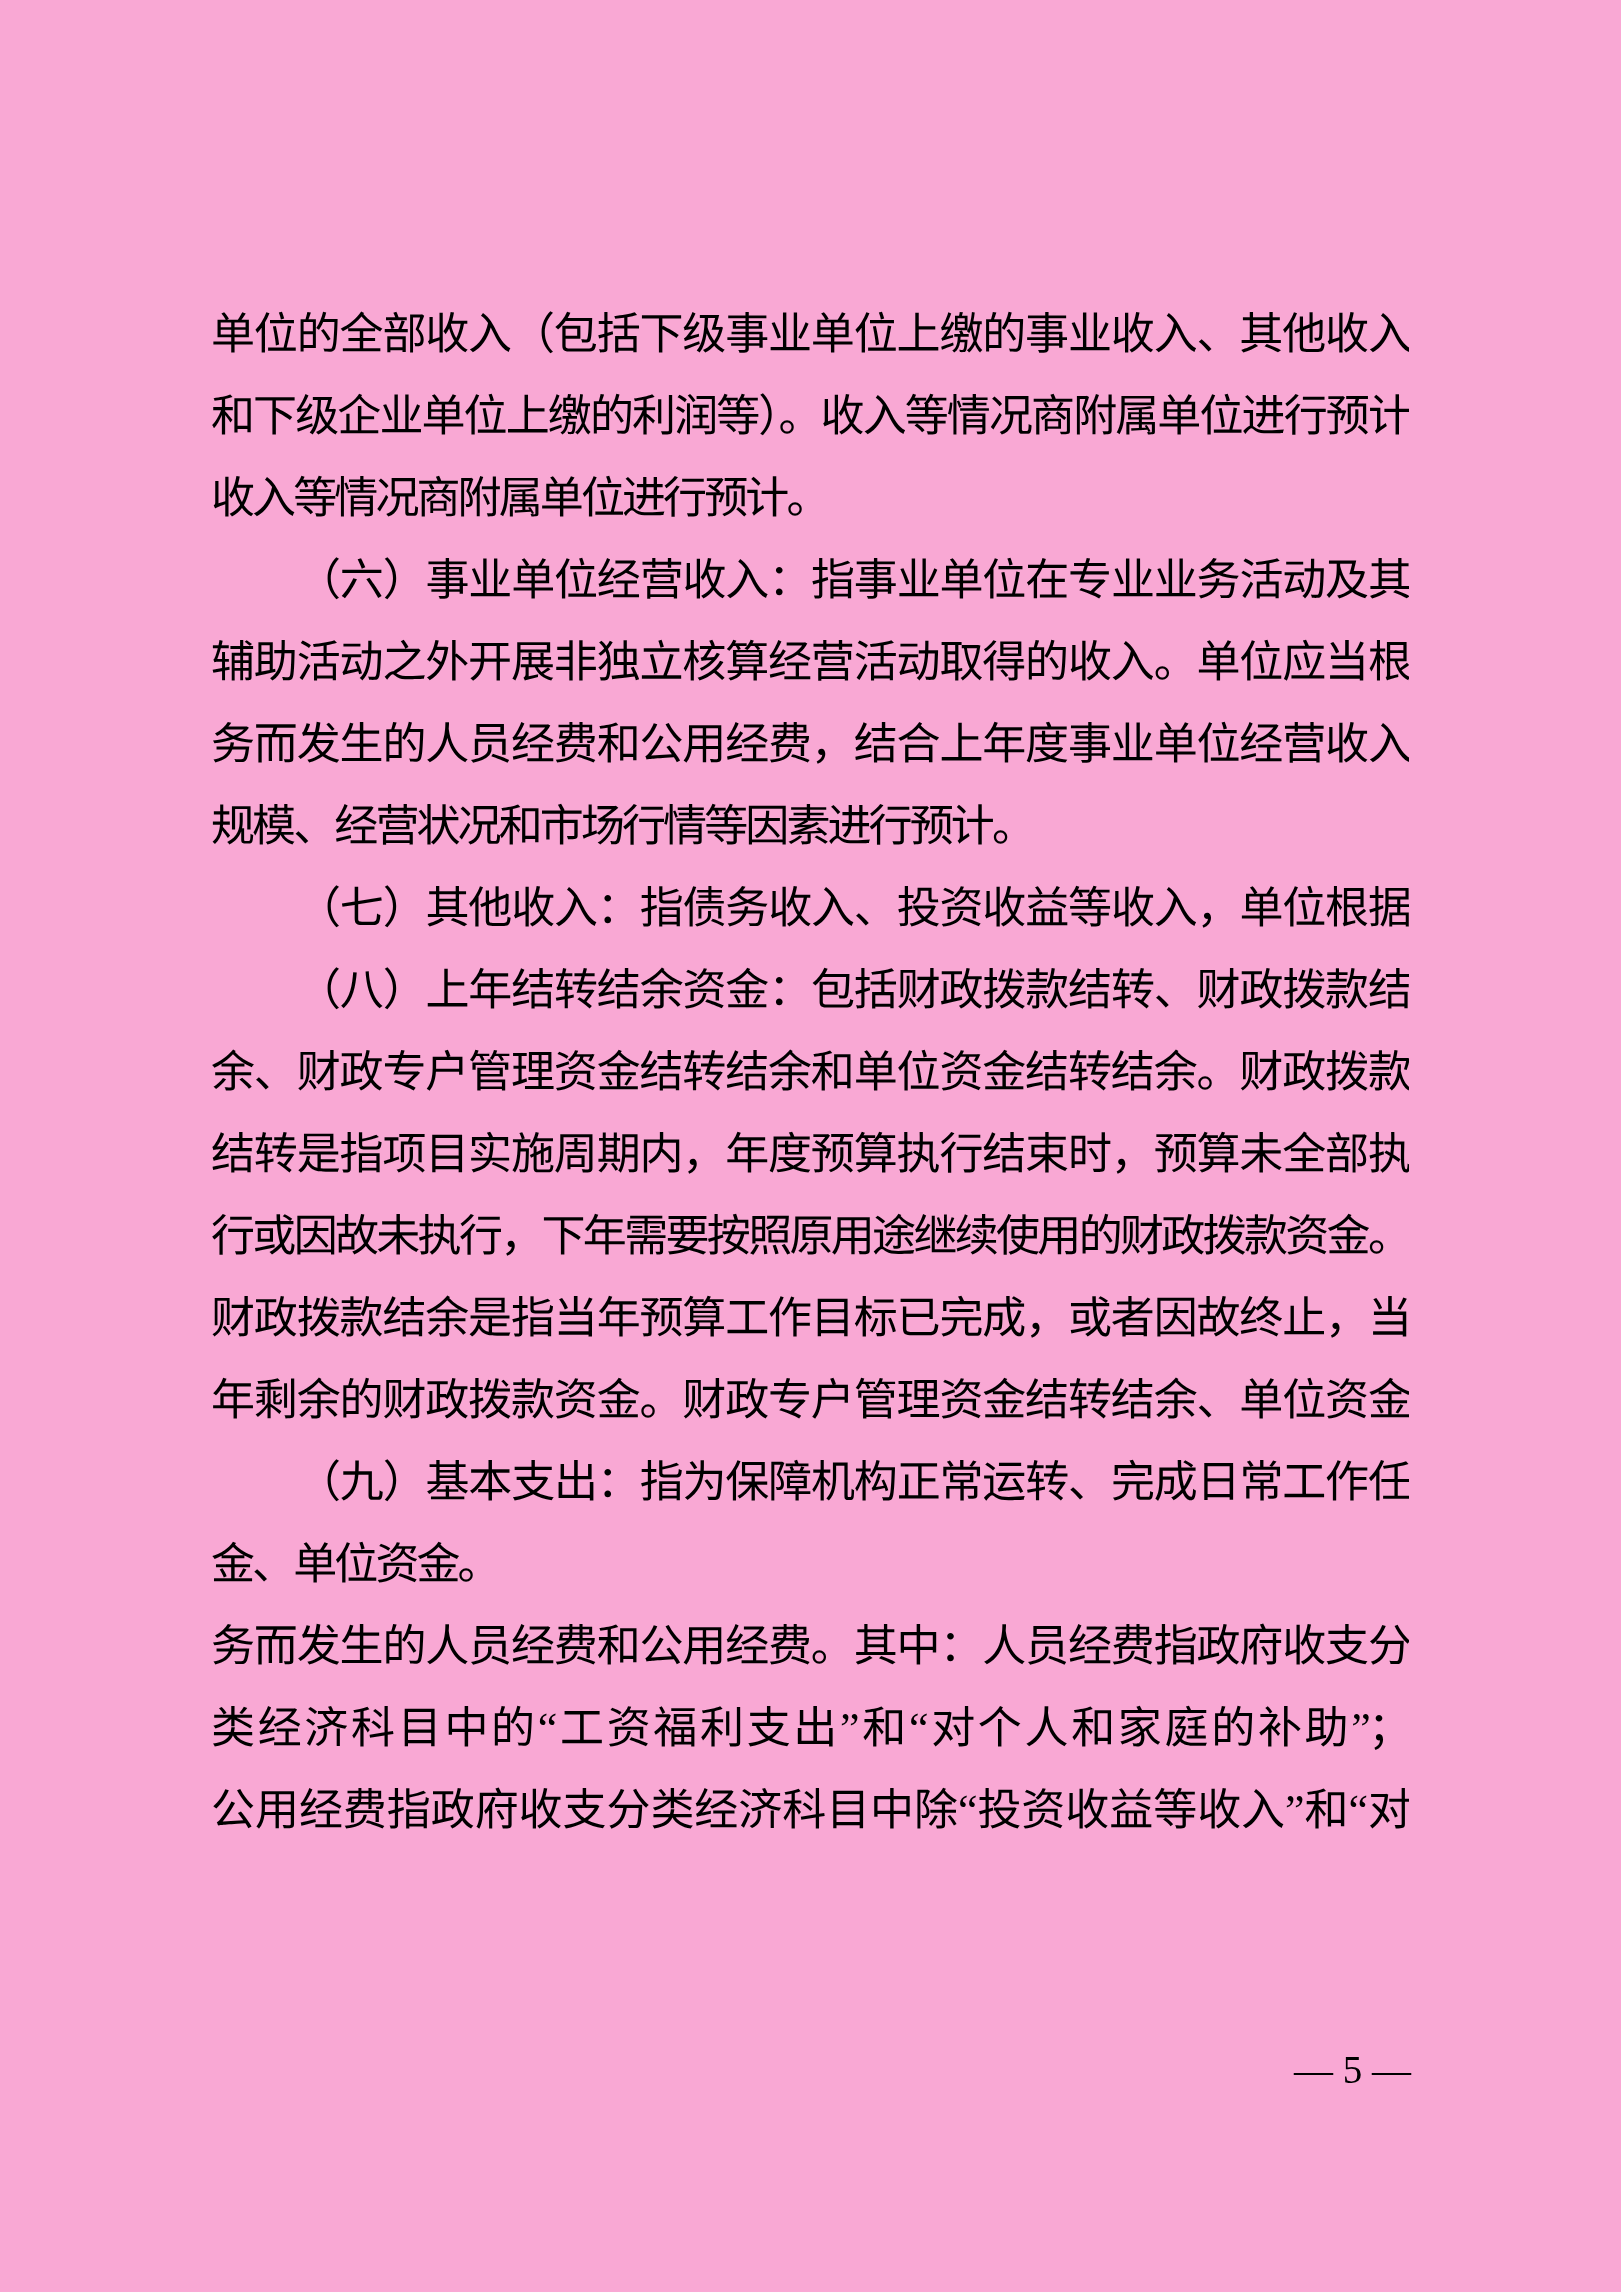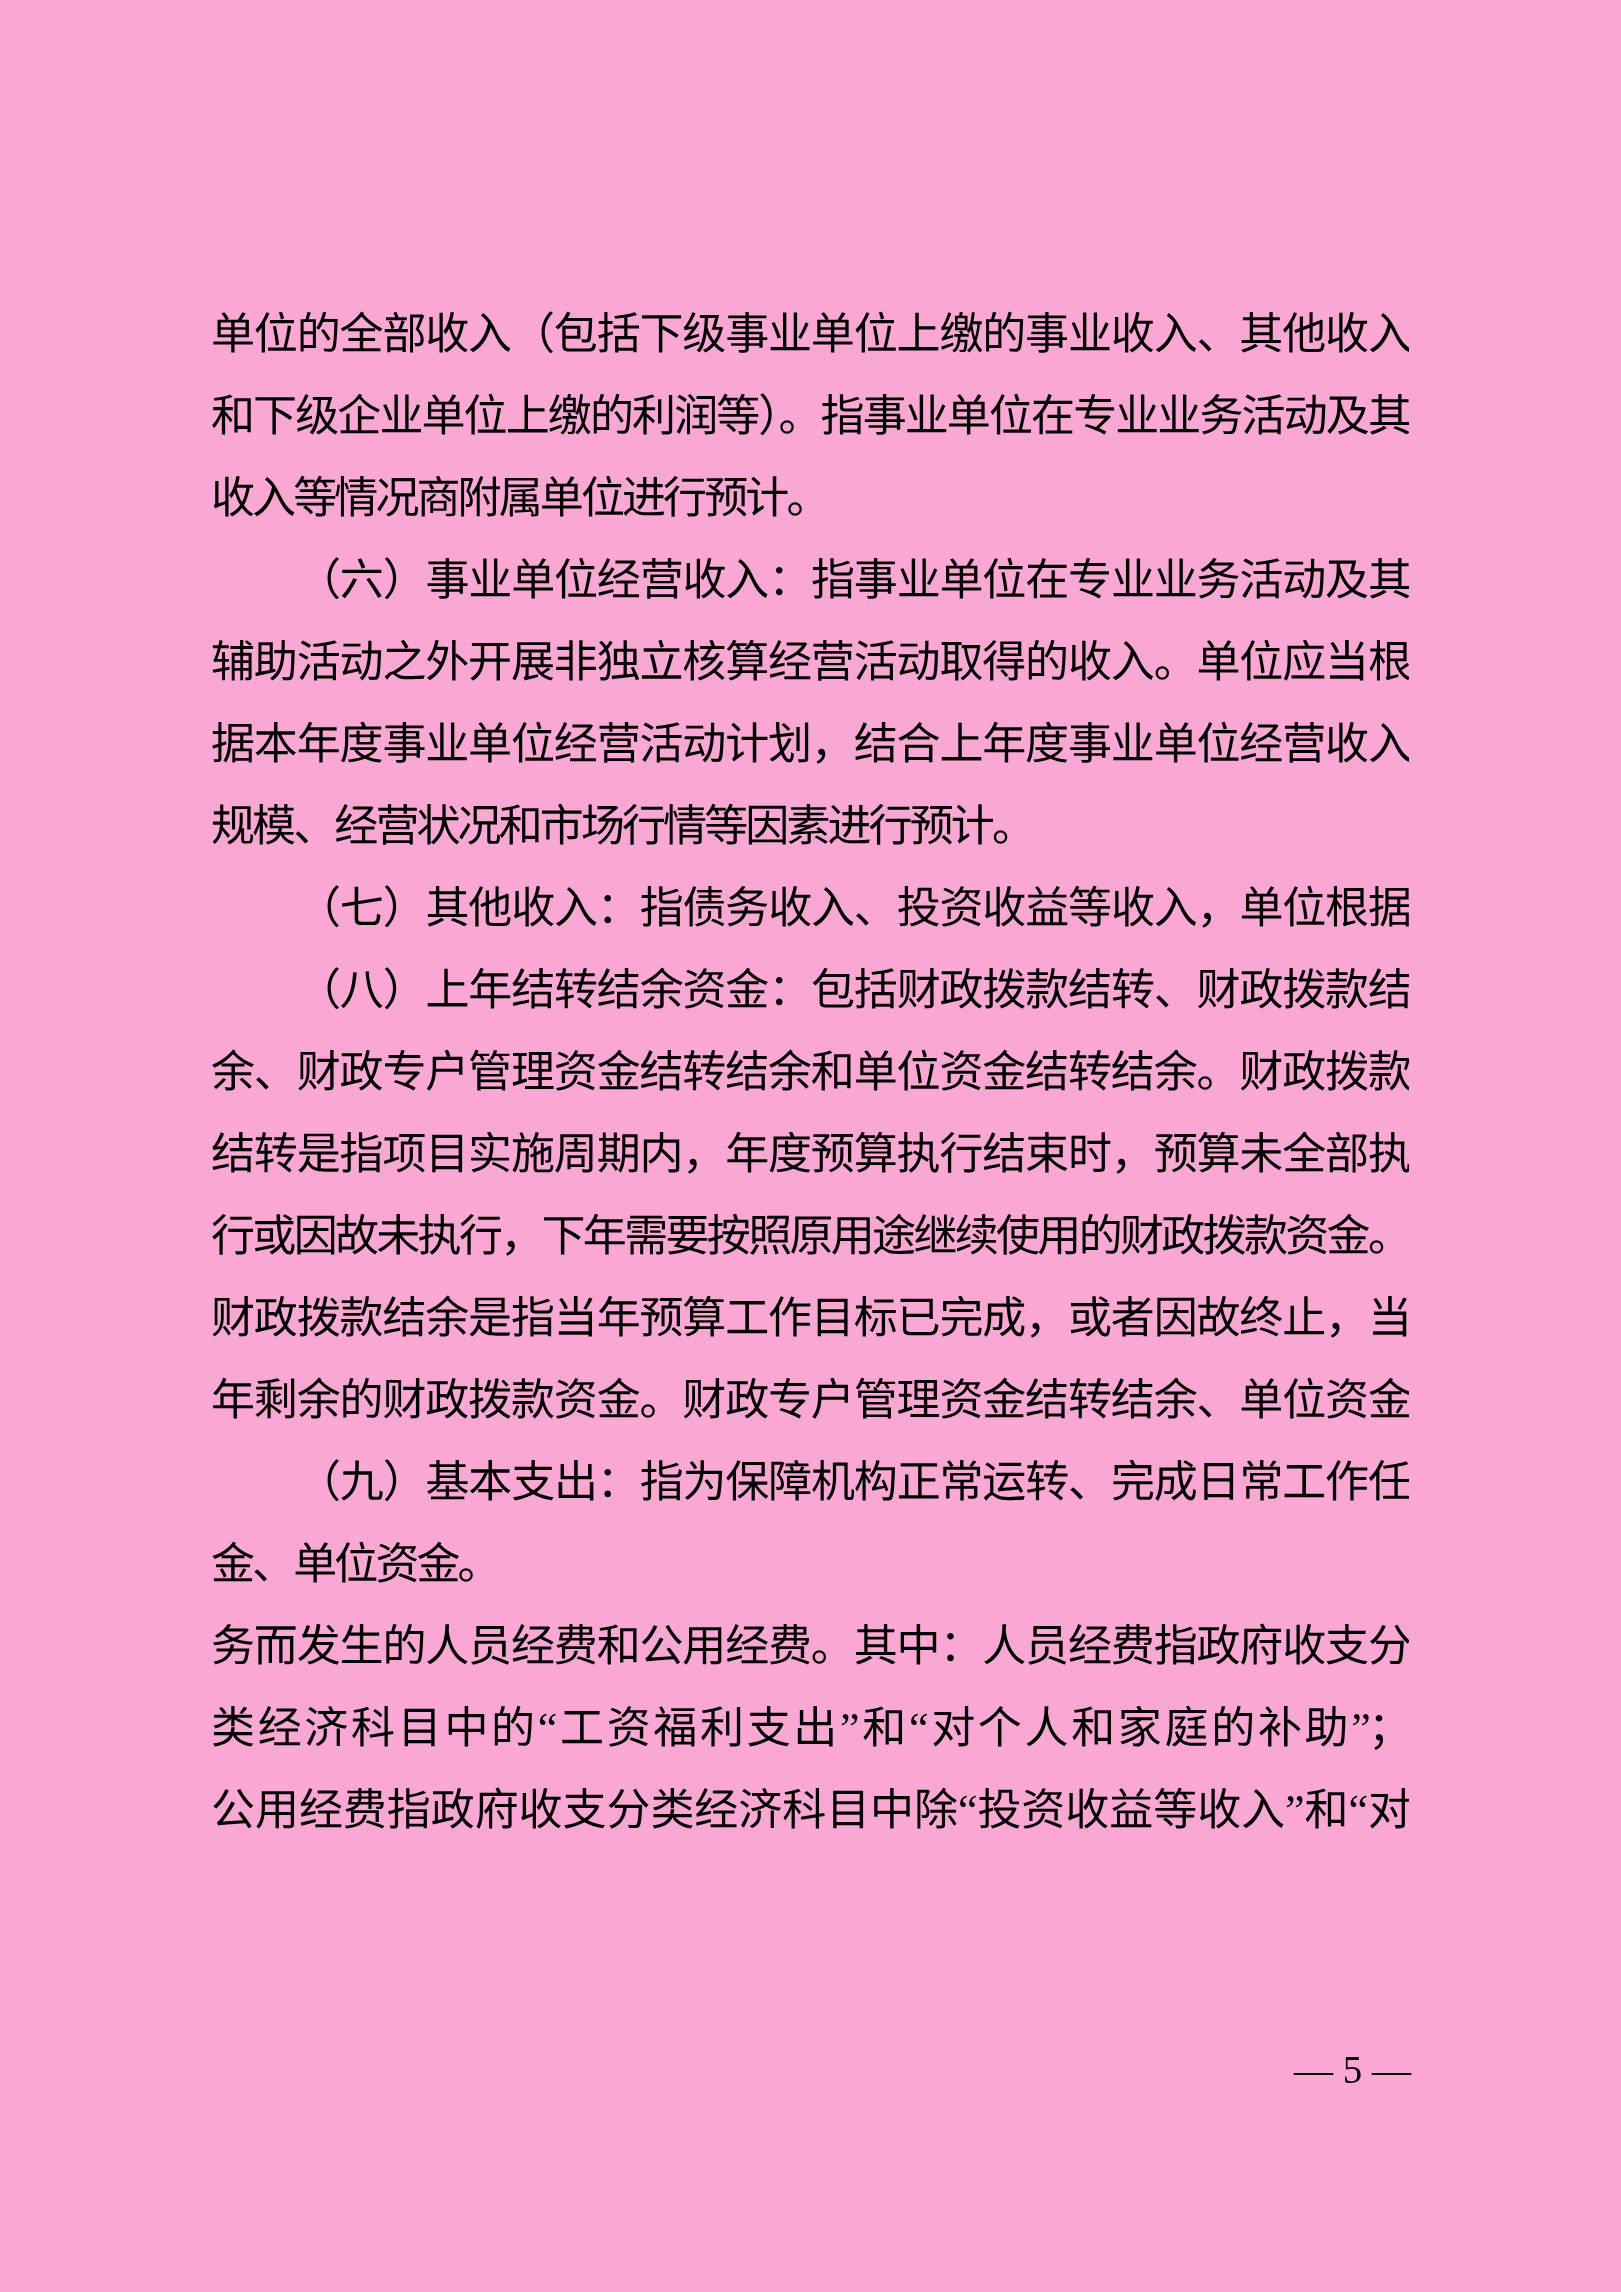--- a/index.html
+++ b/index.html
@@ -52,25 +52,25 @@
     text-align: right;
     letter-spacing: 0;
   }
 </style>
 </head>
 <body>
 
 <div class="page">
   <div class="text-block">
       <div class="line">单位的全部收入（包括下级事业单位上缴的事业收入、其他收入</div>
-      <div class="line">和下级企业单位上缴的利润等）。指事业单位在专业业务活动及其</div>
+      <div class="line">和下级企业单位上缴的利润等）。收入等情况商附属单位进行预计</div>
       <div class="line nofill">收入等情况商附属单位进行预计。</div>
       <div class="line indent">（六）事业单位经营收入：指事业单位在专业业务活动及其</div>
       <div class="line">辅助活动之外开展非独立核算经营活动取得的收入。单位应当根</div>
-      <div class="line">据本年度事业单位经营活动计划，结合上年度事业单位经营收入</div>
+      <div class="line">务而发生的人员经费和公用经费，结合上年度事业单位经营收入</div>
       <div class="line nofill">规模、经营状况和市场行情等因素进行预计。</div>
       <div class="line indent">（七）其他收入：指债务收入、投资收益等收入，单位根据</div>
       <div class="line indent">（八）上年结转结余资金：包括财政拨款结转、财政拨款结</div>
       <div class="line">余、财政专户管理资金结转结余和单位资金结转结余。财政拨款</div>
       <div class="line">结转是指项目实施周期内，年度预算执行结束时，预算未全部执</div>
       <div class="line">行或因故未执行，下年需要按照原用途继续使用的财政拨款资金。</div>
       <div class="line">财政拨款结余是指当年预算工作目标已完成，或者因故终止，当</div>
       <div class="line">年剩余的财政拨款资金。财政专户管理资金结转结余、单位资金</div>
       <div class="line indent">（九）基本支出：指为保障机构正常运转、完成日常工作任</div>
       <div class="line nofill">金、单位资金。</div>

